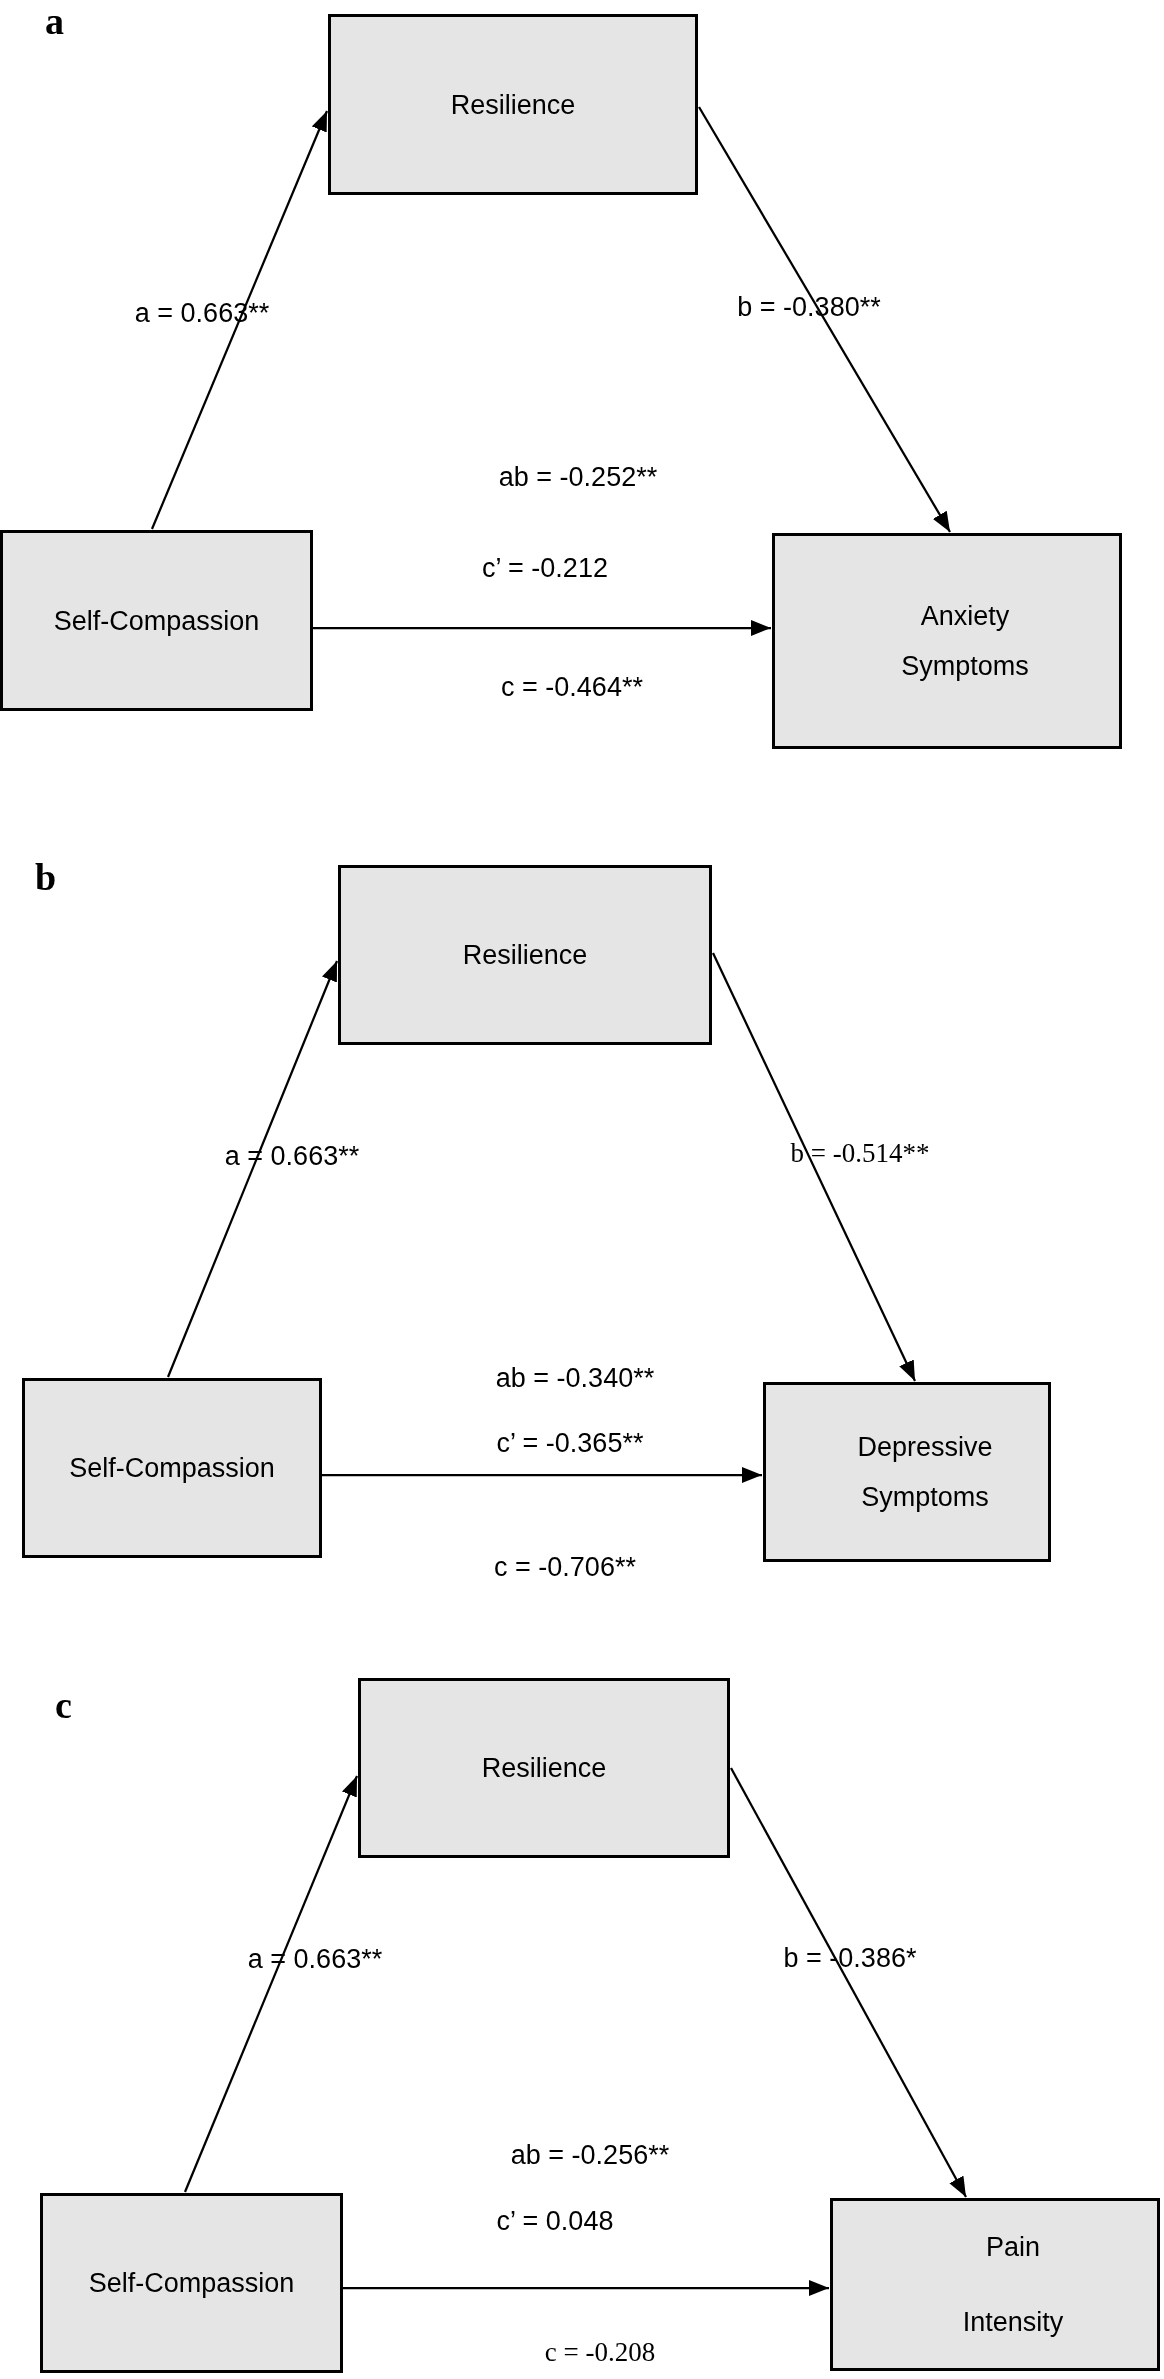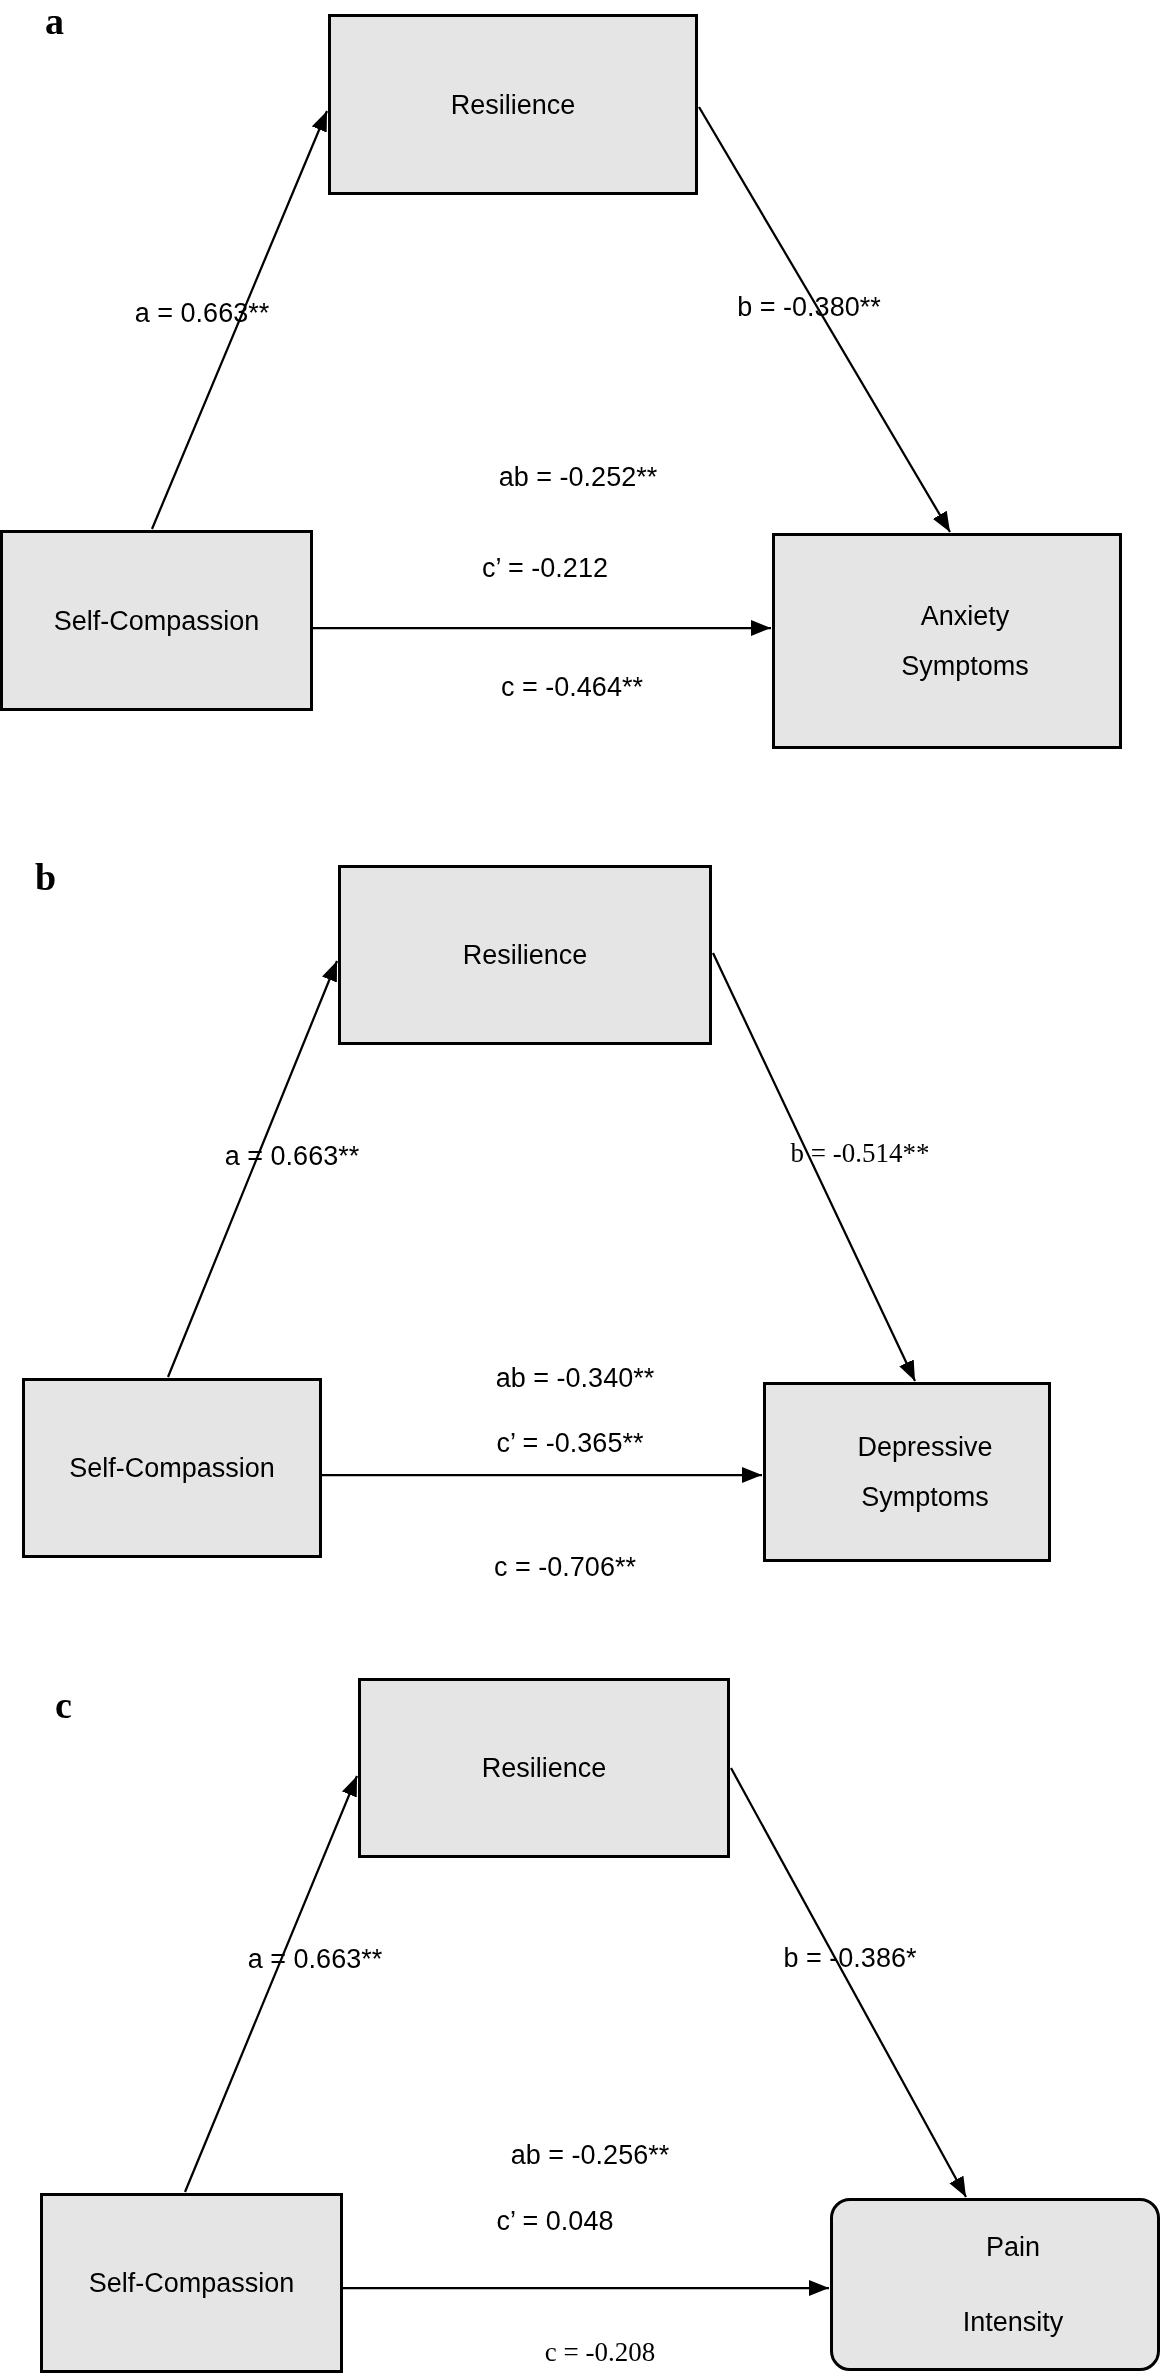--- a/index.html
+++ b/index.html
@@ -38,21 +38,21 @@
   }
   .outcome-box{padding-left:36px;}
   #p1-med {left:328px;top:14px;  width:370px;height:181px;}
   #p1-pred{left:0px;  top:530px; width:313px;height:181px;}
   #p1-out {left:772px;top:533px; width:350px;height:216px;}
   #p2-med {left:338px;top:865px; width:374px;height:180px;}
   #p2-pred{left:22px; top:1378px;width:300px;height:180px;}
   #p2-out {left:763px;top:1382px;width:288px;height:180px;}
   #p3-med {left:358px;top:1678px;width:372px;height:180px;}
   #p3-pred{left:40px; top:2193px;width:303px;height:180px;}
-  #p3-out {left:830px;top:2198px;width:330px;height:173px;border-radius:20px;}
+  #p3-out {left:830px;top:2198px;width:330px;height:173px;}
   #p3-out .box-line{line-height:75px;}
 
   .path-label{
     position:absolute;
     transform:translate(-50%,-50%);
     font-size:27px;
     white-space:nowrap;
   }
   .serif-label{font-family:"Liberation Serif","DejaVu Serif",serif;}
 

